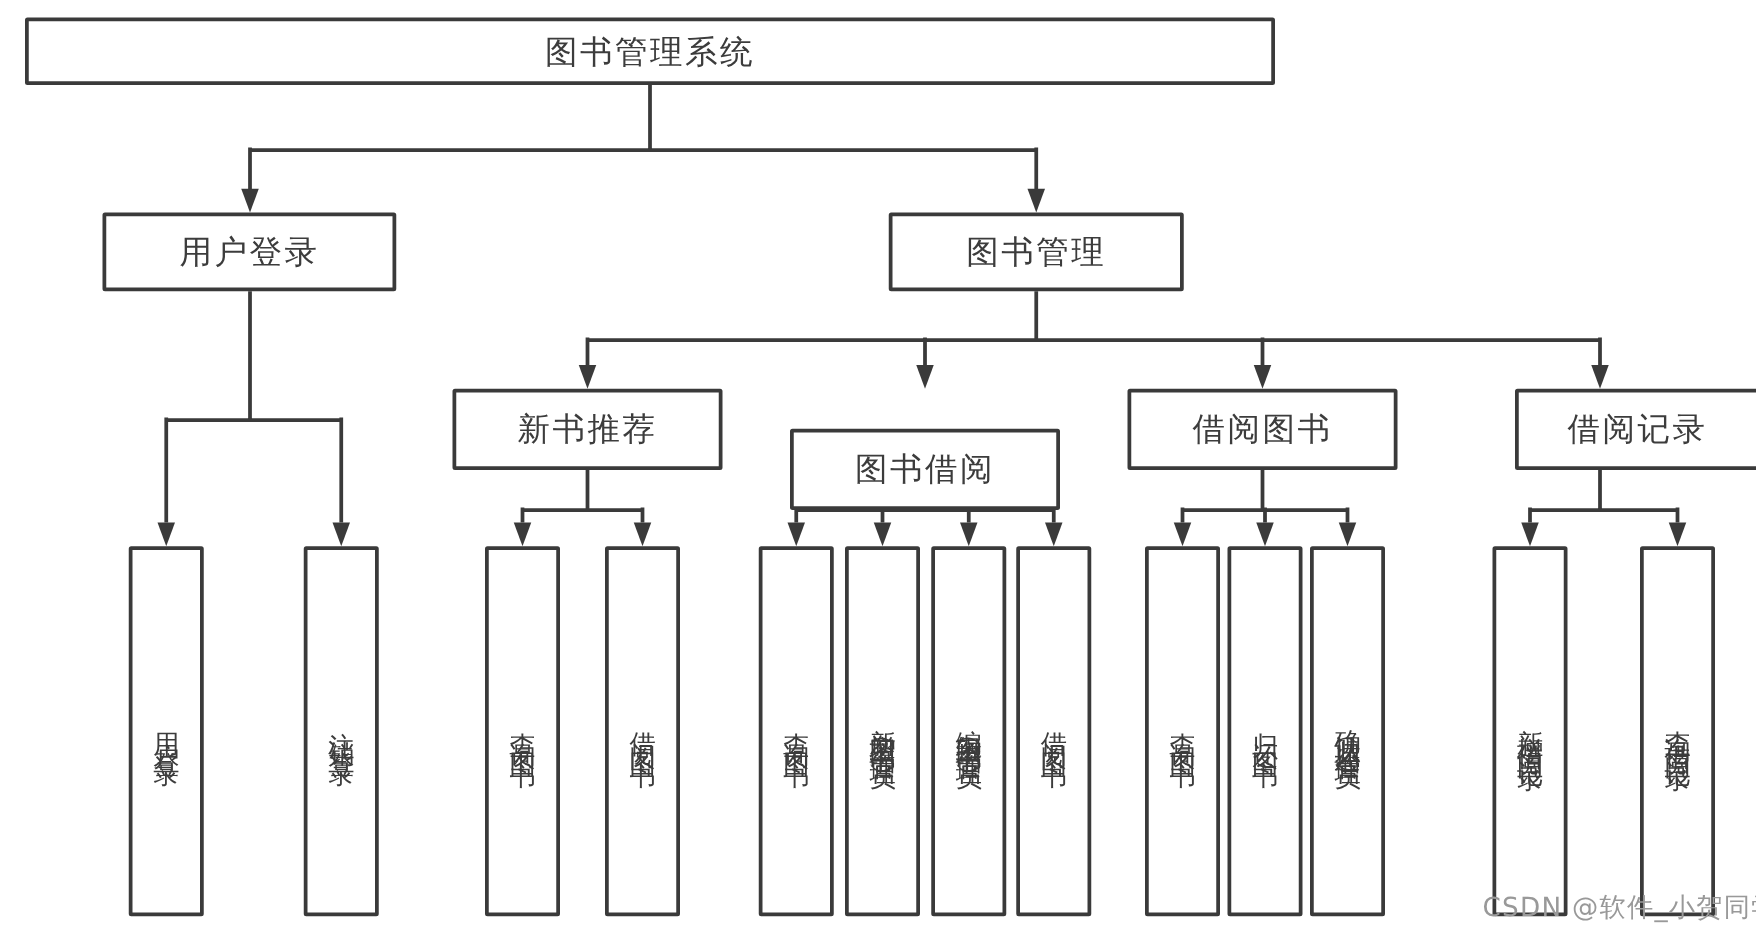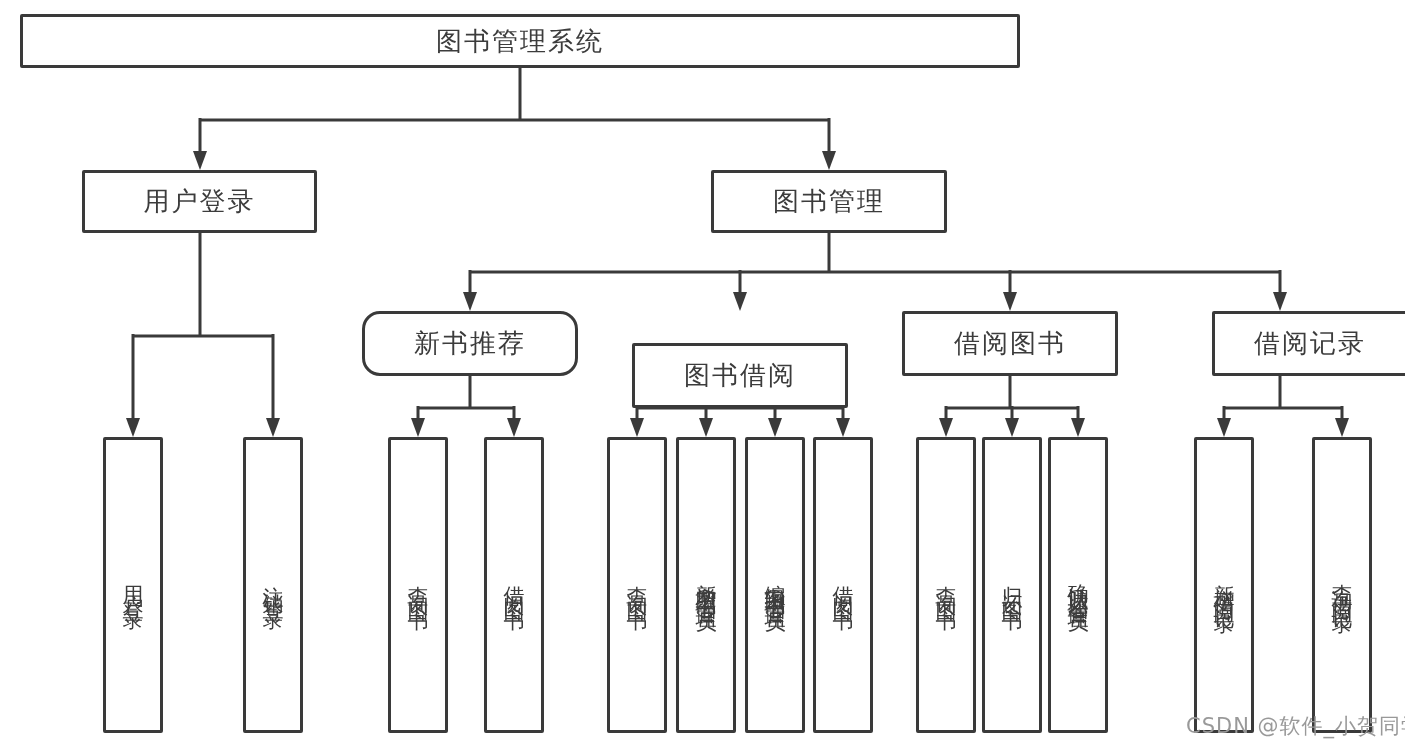--- a/index.html
+++ b/index.html
@@ -81,21 +81,21 @@
     <span>图书管理系统</span>
   </div>
 
   <div class="box hbox" style="left:82px; top:170px; width:235px; height:63px;">
     <span>用户登录</span>
   </div>
   <div class="box hbox" style="left:711px; top:170px; width:236px; height:63px;">
     <span>图书管理</span>
   </div>
 
-  <div class="box hbox" style="left:362px; top:311px; width:216px; height:65px;border-radius:18px;">
+  <div class="box hbox" style="left:362px; top:311px; width:216px; height:65px;">
     <span>新书推荐</span>
   </div>
   <div class="box hbox" style="left:632px; top:311px; width:216px; height:65px;margin-top:32px;">
     <span>图书借阅</span>
   </div>
   <div class="box hbox" style="left:902px; top:311px; width:216px; height:65px;">
     <span>借阅图书</span>
   </div>
   <div class="box hbox" style="left:1212px; top:311px; width:196px; height:65px;">
     <span>借阅记录</span>

